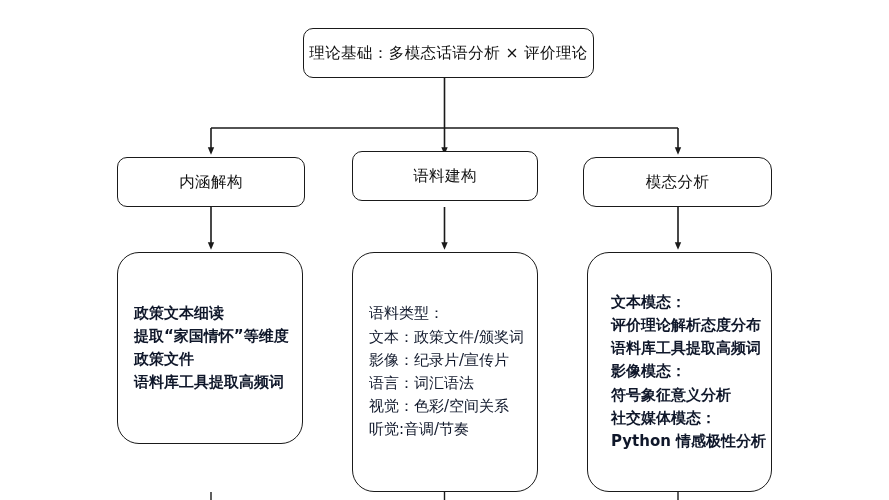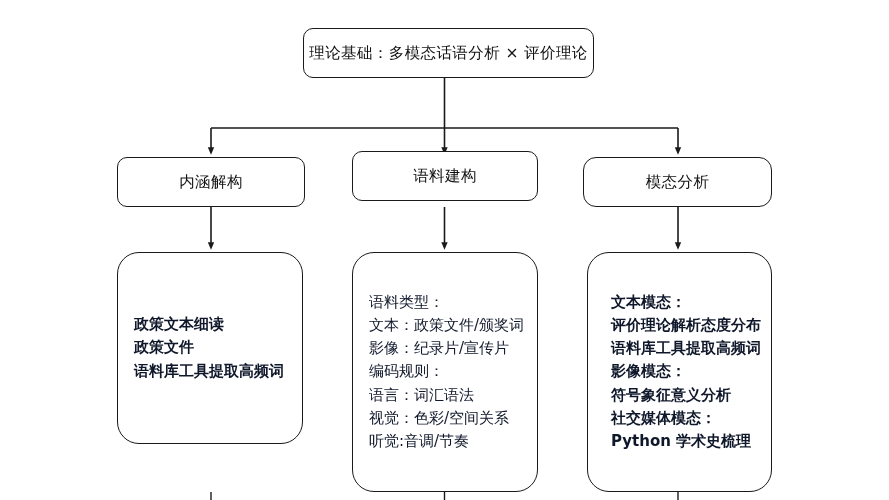--- a/index.html
+++ b/index.html
@@ -120,42 +120,42 @@
   <div class="node pill" id="node-b2">
     <span class="node-label node-title">语料建构</span>
   </div>
   <div class="node pill" id="node-b3">
     <span class="node-label node-title">模态分析</span>
   </div>
 
   <div class="node panel" id="node-c1">
     <div class="panel-body">
       <div class="panel-line">政策文本细读</div>
+      <div class="panel-line">提取“家国情怀”等维度</div>
       <div class="panel-line">政策文件</div>
       <div class="panel-line">语料库工具提取高频词</div>
     </div>
   </div>
 
   <div class="node panel" id="node-c2">
     <div class="panel-body">
       <div class="panel-line">语料类型：</div>
       <div class="panel-line">文本：政策文件/颁奖词</div>
       <div class="panel-line">影像：纪录片/宣传片</div>
-      <div class="panel-line">编码规则：</div>
       <div class="panel-line">语言：词汇语法</div>
       <div class="panel-line">视觉：色彩/空间关系</div>
       <div class="panel-line">听觉:音调/节奏</div>
     </div>
   </div>
 
   <div class="node panel" id="node-c3">
     <div class="panel-body">
       <div class="panel-line">文本模态：</div>
       <div class="panel-line">评价理论解析态度分布</div>
       <div class="panel-line">语料库工具提取高频词</div>
       <div class="panel-line">影像模态：</div>
       <div class="panel-line">符号象征意义分析</div>
       <div class="panel-line">社交媒体模态：</div>
-      <div class="panel-line">Python 学术史梳理</div>
+      <div class="panel-line">Python 情感极性分析</div>
     </div>
   </div>
 
 </div>
 
 </body></html>

